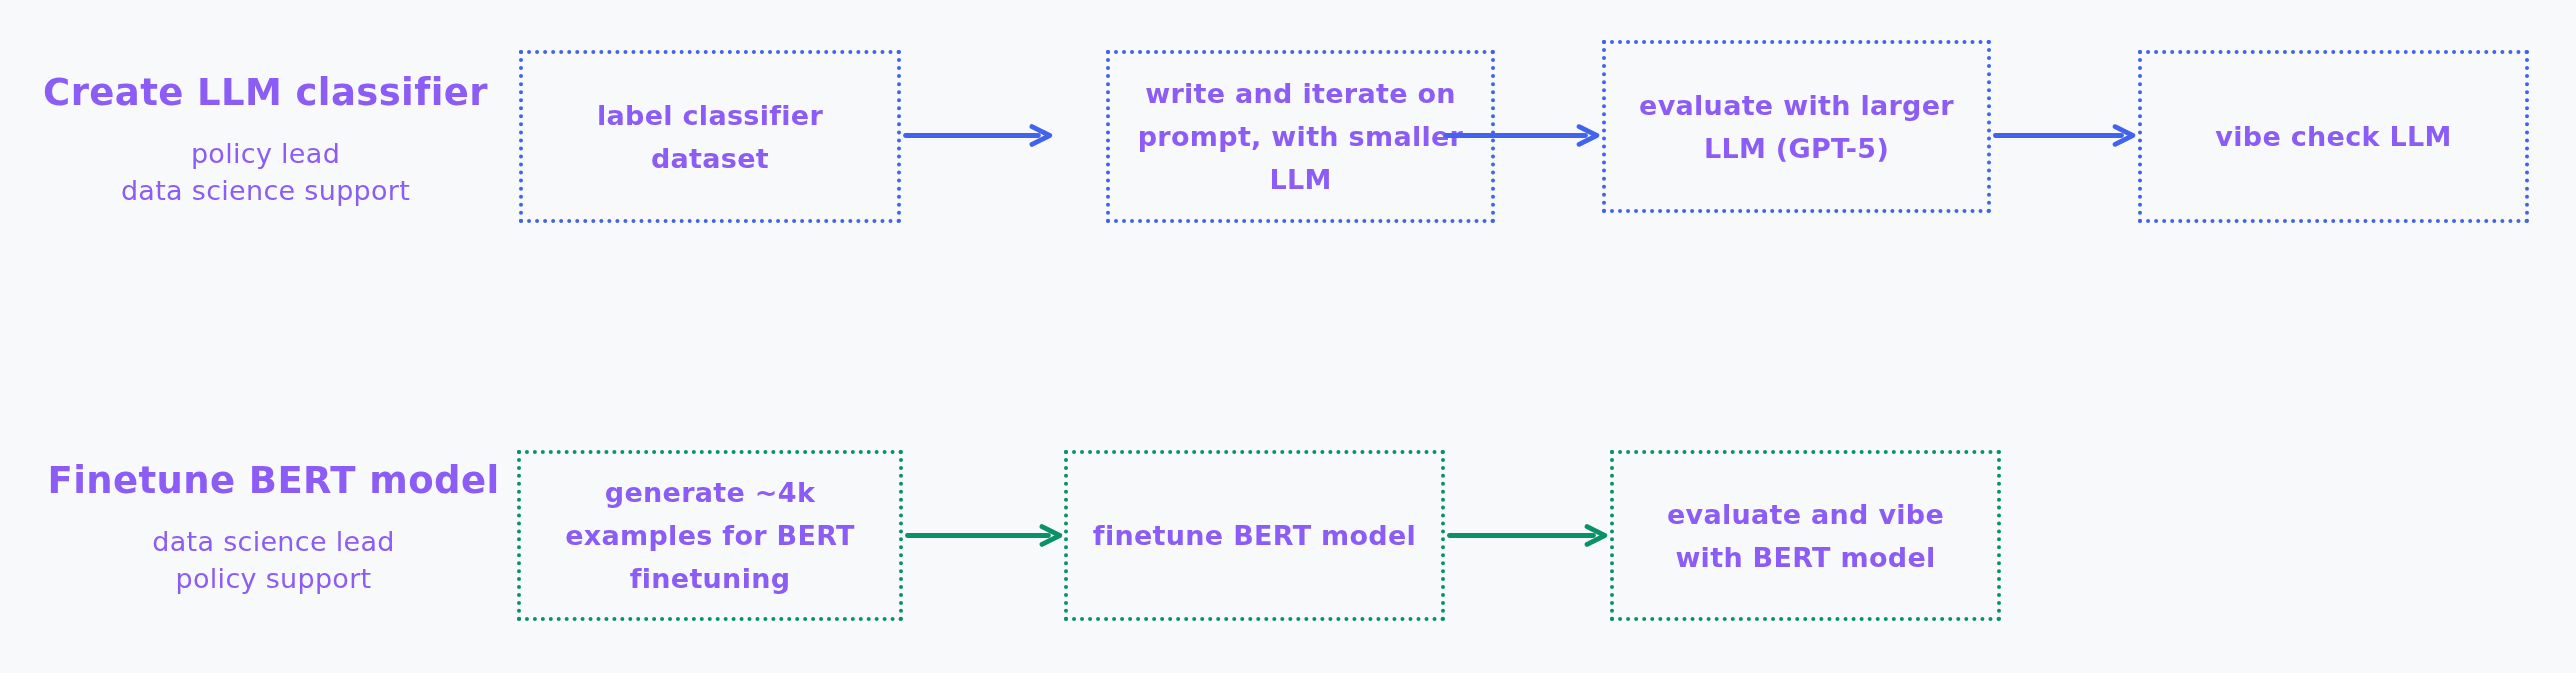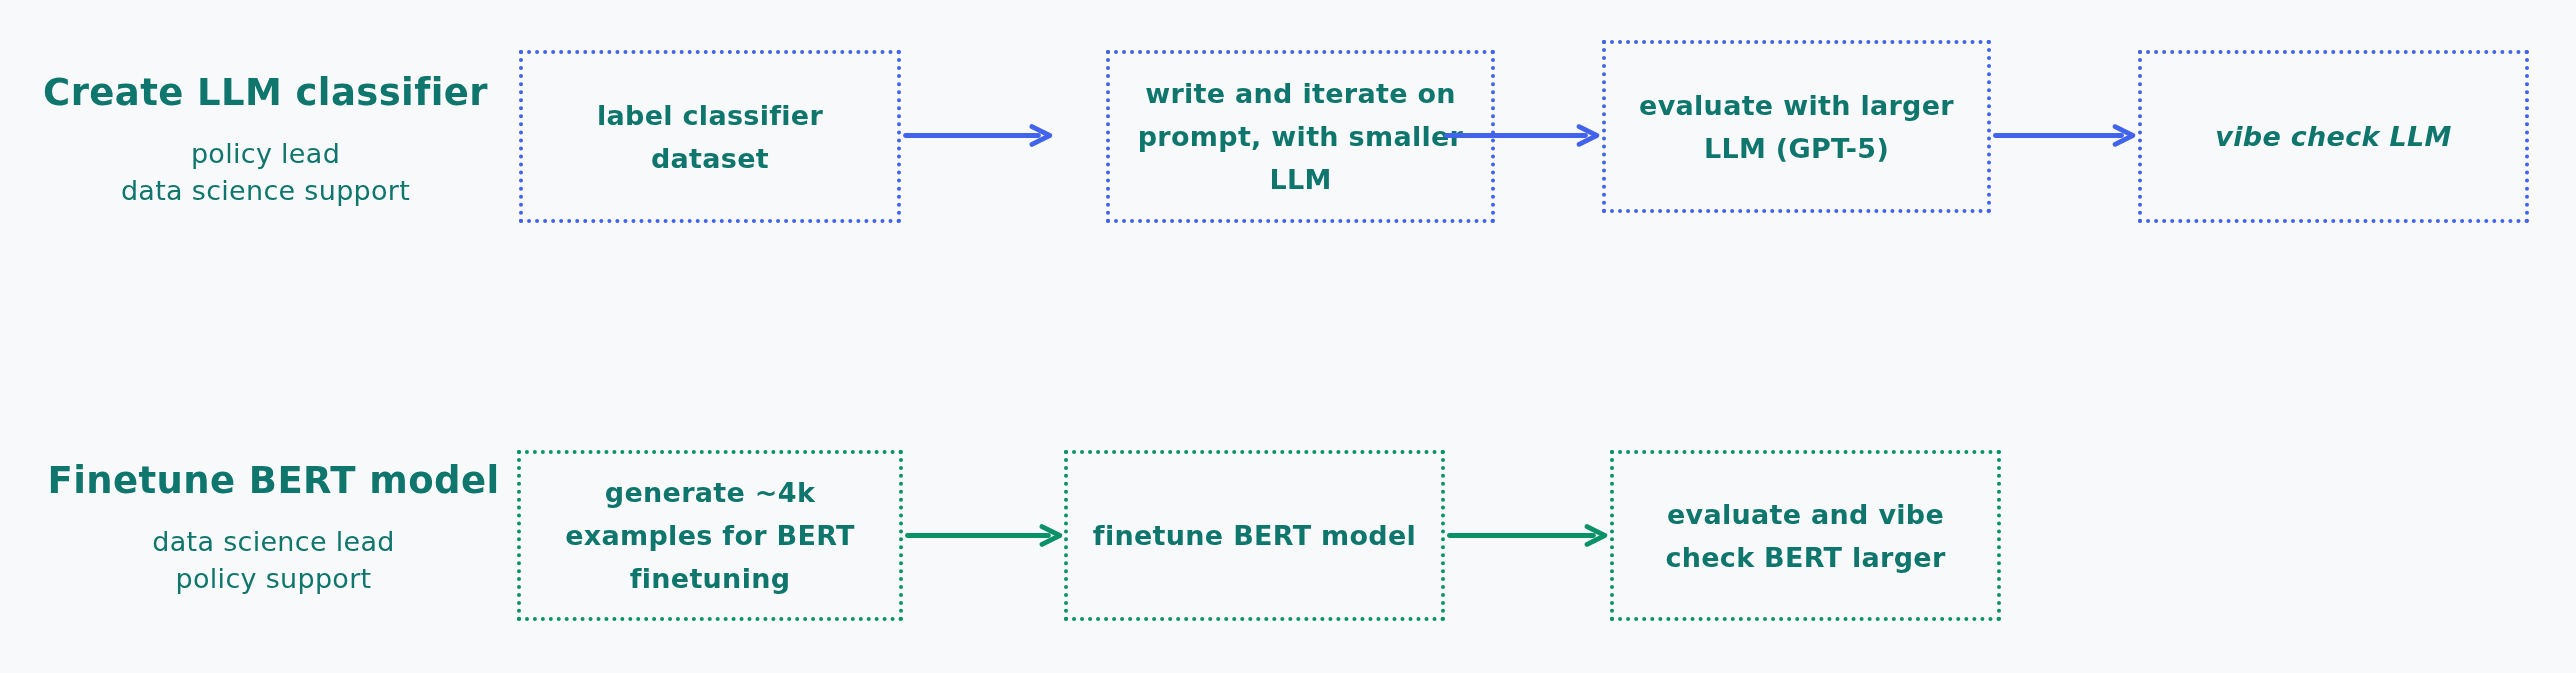--- a/index.html
+++ b/index.html
@@ -52,21 +52,21 @@
     letter-spacing: 0.3px;
   }
   .arrow {
     position: absolute;
     display: block;
   }
 </style>
 </head>
 <body>
 
-<div class="canvas" style="background-color: rgb(248, 249, 250); color: #0f766e;">
+<div class="canvas" style="background-color: rgb(248, 249, 250); color: #8b5cf6;">
 
   <section>
 
     <header class="row-label" style="left:32px; top:71px; width:467px;">
       <h2 class="row-title">Create LLM classifier</h2>
       <p class="row-sub">policy lead</p>
       <p class="row-sub">data science support</p>
     </header>
 
     <div class="node" style="left: 519px; top: 50px; width: 382px; height: 173px; border-color: rgb(66, 99, 235);">
@@ -95,21 +95,21 @@
       <span class="node-label">evaluate with larger LLM (GPT-5)</span>
     </div>
 
     <svg class="arrow" style="left:1993px; top:121px;" width="143" height="29" viewBox="0 0 178 36">
       <g fill="none" stroke="#4263eb" stroke-width="6" stroke-linecap="round" stroke-linejoin="round">
         <line x1="3" y1="18" x2="160" y2="18"></line>
         <polyline points="152,7 174,18 152,29"></polyline>
       </g>
     </svg>
 
-    <div class="node" style="left: 2138px; top: 50px; width: 391px; height: 173px; border-color: rgb(66, 99, 235); font-style: italic;">
+    <div class="node" style="left: 2138px; top: 50px; width: 391px; height: 173px; border-color: rgb(66, 99, 235);">
       <span class="node-label">vibe check LLM</span>
     </div>
 
   </section>
 
   <section>
 
     <header class="row-label" style="left:32px; top:459px; width:483px;">
       <h2 class="row-title">Finetune BERT model</h2>
       <p class="row-sub">data science lead</p>
@@ -132,19 +132,19 @@
     </div>
 
     <svg class="arrow" style="left:1447px; top:521px;" width="161" height="29" viewBox="0 0 200 36">
       <g fill="none" stroke="#099268" stroke-width="6" stroke-linecap="round" stroke-linejoin="round">
         <line x1="3" y1="18" x2="182" y2="18"></line>
         <polyline points="174,7 196,18 174,29"></polyline>
       </g>
     </svg>
 
     <div class="node" style="left: 1610px; top: 450px; width: 391px; height: 171px; border-color: rgb(9, 146, 104);">
-      <span class="node-label">evaluate and vibe check BERT larger</span>
+      <span class="node-label">evaluate and vibe with BERT model</span>
     </div>
 
   </section>
 
 </div>
 
 
 </body></html>

